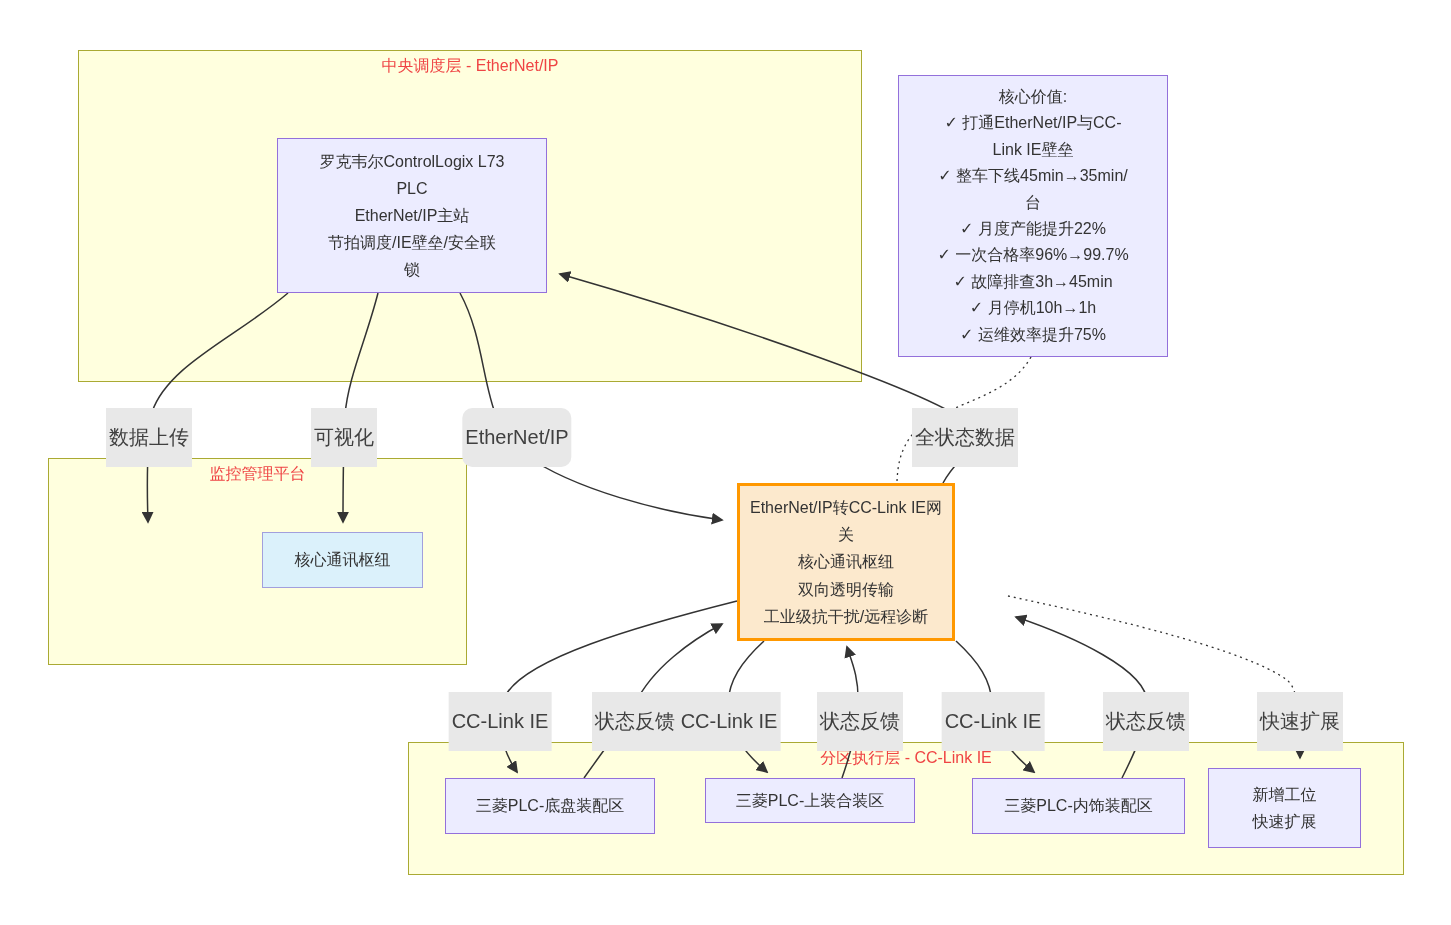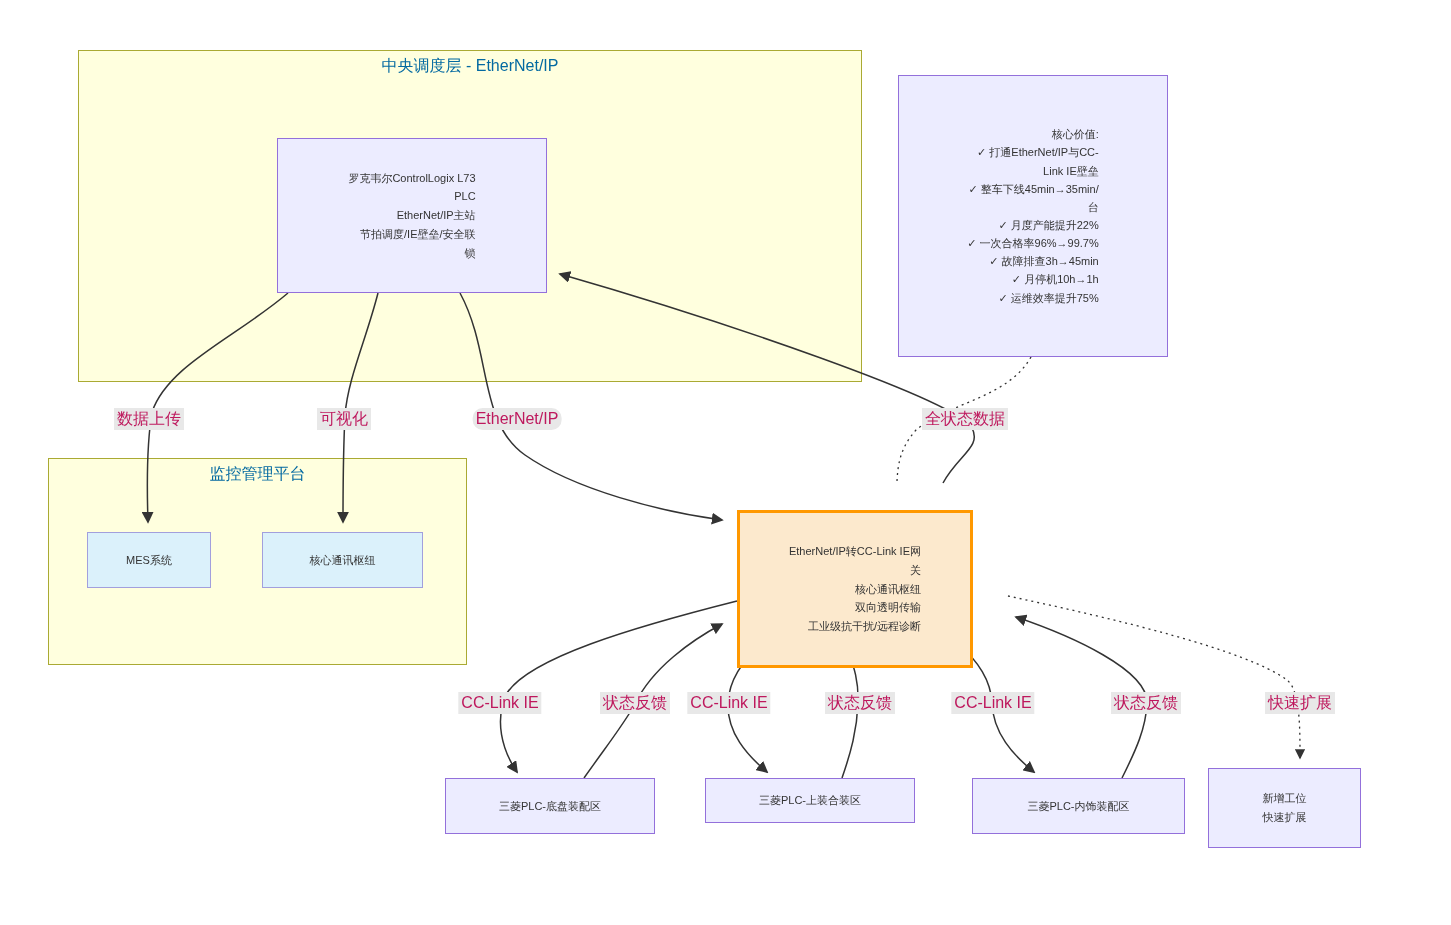--- a/index.html
+++ b/index.html
@@ -1,48 +1,51 @@
 <!DOCTYPE html>
 <html><head>
 <meta charset="utf-8">
 <style>
   html,body{margin:0;padding:0;background:#ffffff;}
   body{font-family:"Liberation Sans","DejaVu Sans",sans-serif;color:#333;}
   .stage{position:relative;width:1451px;height:925px;background:#fff;overflow:hidden;}
 
   .cluster{position:absolute;background:#ffffde;border:1px solid #aaaa33;z-index:1;}
   .cluster-title{position:absolute;top:5px;left:0;width:100%;text-align:center;
-                 font-size:16px;color:#0369a1;white-space:nowrap;}
+                 font-size:16px;color:#ef4444;white-space:nowrap;}
 
   svg.edges{position:absolute;left:0;top:0;z-index:3;}
 
   .node{position:absolute;display:flex;align-items:center;justify-content:center;
-        text-align:right;white-space:pre-line;font-size:11px;line-height:1.7;
+        text-align:center;white-space:pre-line;font-size:16px;line-height:1.7;
         z-index:4;box-sizing:border-box;}
   .node.lavender{background:#ECECFF;border:1px solid #9370DB;}
   .node.cyan{background:#dbf1fb;border:1px solid #a29fdd;}
   .node.orange{background:#fce9cd;border:3px solid #ff9800;}
 
   .edge-label{position:absolute;transform:translateX(-50%);background:#e8e8e8;
-              color:#be185d;font-size:16px;line-height:1.35;padding:0 3px;
+              color:#404040;font-size:20px;line-height:1.35;padding:16px 3px;
               white-space:nowrap;z-index:5;}
 </style>
 </head>
 <body>
 
 <div class="stage">
 
   <div class="cluster" style="left:78px;top:50px;width:782px;height:330px;">
     <div class="cluster-title">中央调度层 - EtherNet/IP</div>
   </div>
 
   <div class="cluster" style="left:48px;top:458px;width:417px;height:205px;font-family:Liberation Mono, monospace;">
     <div class="cluster-title">监控管理平台</div>
   </div>
 
+  <div class="cluster" style="left:408px;top:742px;width:994px;height:131px;">
+    <div class="cluster-title">分区执行层 - CC-Link IE</div>
+  </div>
 
   <svg class="edges" width="1451" height="925" viewBox="0 0 1451 925">
     <defs>
       <marker id="arrow" viewBox="0 0 10 10" refX="8.5" refY="5" markerWidth="8" markerHeight="8" orient="auto-start-reverse">
         <path d="M0,0 L10,5 L0,10 z" fill="#333"></path>
       </marker>
     </defs>
     <g fill="none" stroke="#333" stroke-width="1.5">
       <path d="M288,293 C235,338 168,365 152,412 C146,448 147,492 148,522" marker-end="url(#arrow)"></path>
       <path d="M378,293 C366,340 348,378 345,415 C343,455 343,492 343,522" marker-end="url(#arrow)"></path>
@@ -69,25 +72,24 @@
 ✓ 打通EtherNet/IP与CC-
 Link IE壁垒
 ✓ 整车下线45min→35min/
 台
 ✓ 月度产能提升22%
 ✓ 一次合格率96%→99.7%
 ✓ 故障排查3h→45min
 ✓ 月停机10h→1h
 ✓ 运维效率提升75%</div>
 
-  <div class="node cyan" style="left:87px;top:532px;width:124px;height:56px;">MES系统</div>
 
   <div class="node cyan" style="left:262px;top:532px;width:161px;height:56px;">核心通讯枢纽</div>
 
-  <div class="node orange" style="left:737px;top:510px;width:236px;height:158px;">EtherNet/IP转CC-Link IE网
+  <div class="node orange" style="left:737px;top:483px;width:218px;height:158px;">EtherNet/IP转CC-Link IE网
 关
 核心通讯枢纽
 双向透明传输
 工业级抗干扰/远程诊断</div>
 
   <div class="node lavender" style="left:445px;top:778px;width:210px;height:56px;">三菱PLC-底盘装配区</div>
 
   <div class="node lavender" style="left:705px;top:778px;width:210px;height:45px;">三菱PLC-上装合装区</div>
 
   <div class="node lavender" style="left:972px;top:778px;width:213px;height:56px;">三菱PLC-内饰装配区</div>

